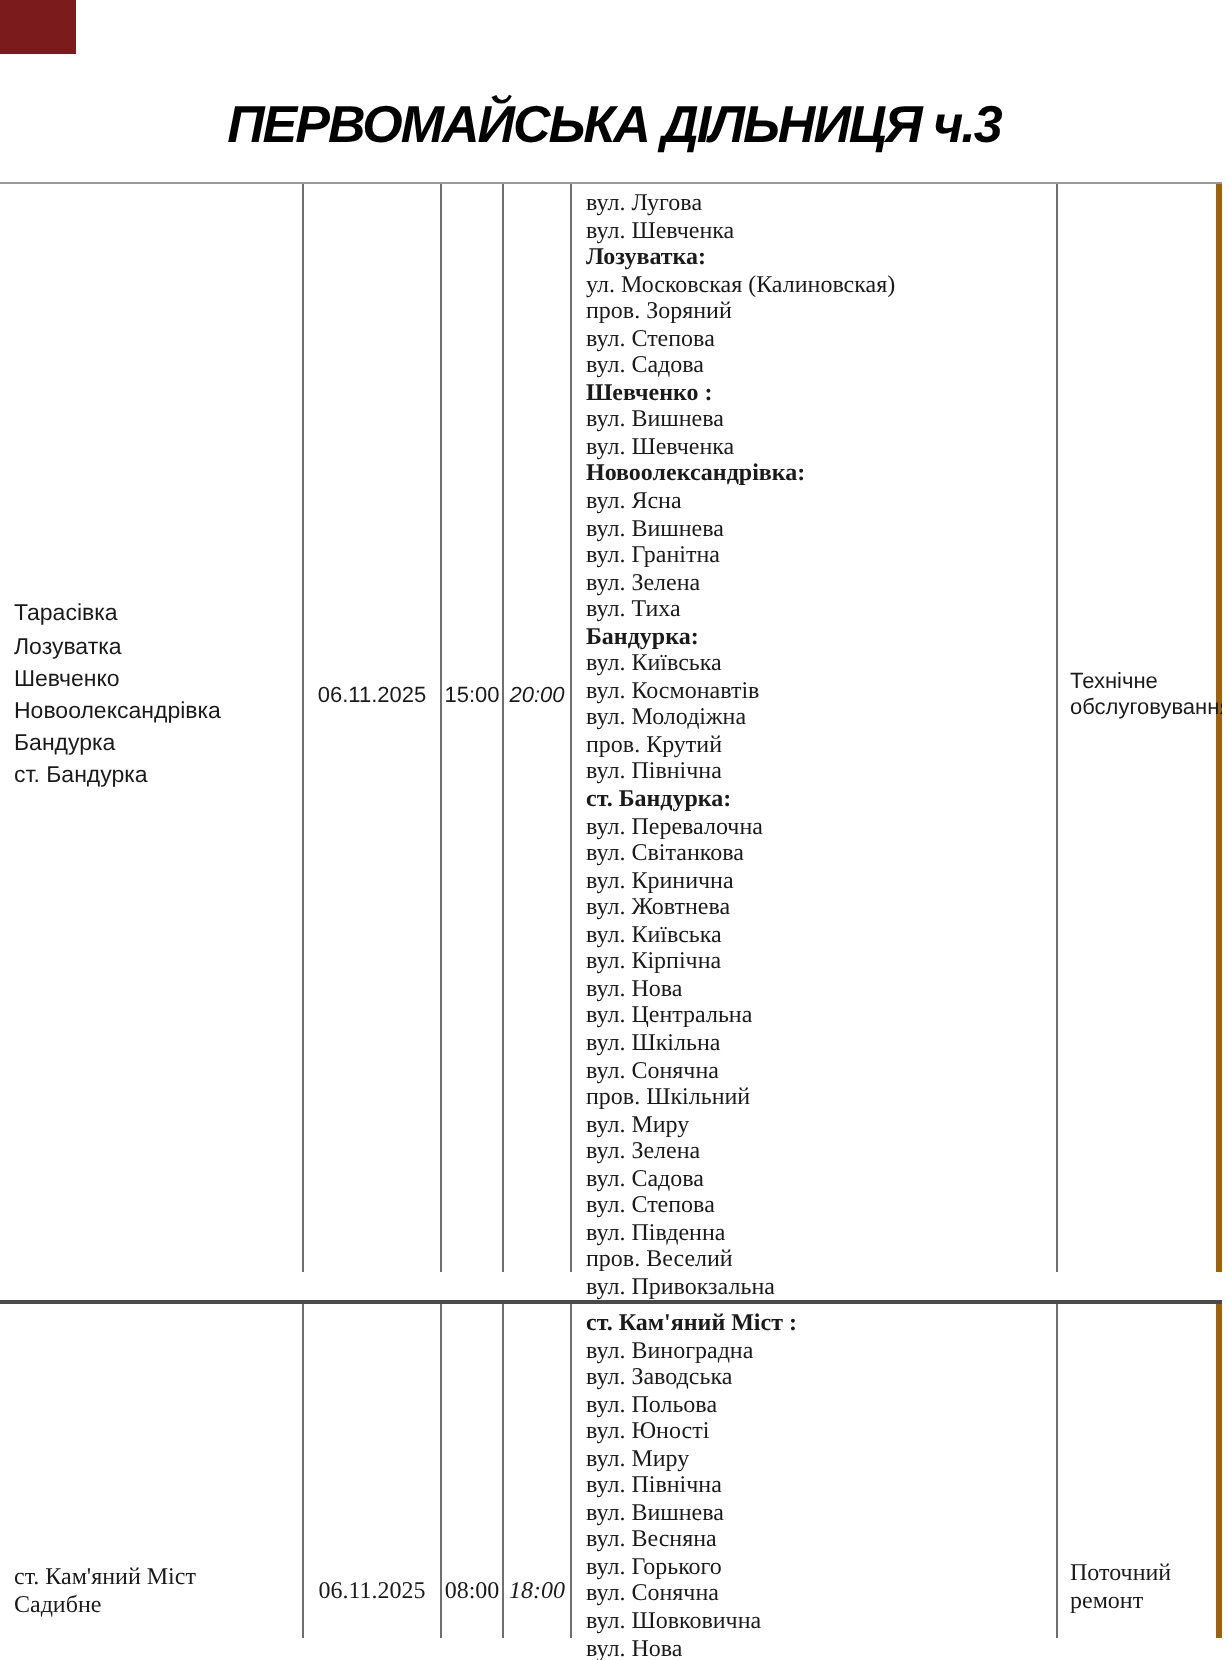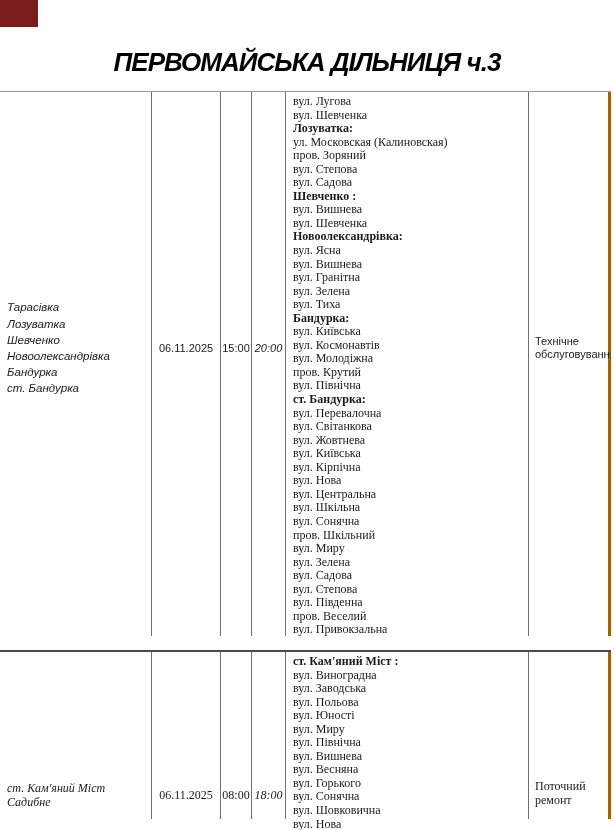--- a/index.html
+++ b/index.html
@@ -20,21 +20,21 @@
     position:absolute; left:0; top:91px; width:614px; height:739px;
     border-top:1px solid #9a9a9a;
   }
   .row { position:absolute; left:0; width:614px; }
   .row1 { top:0; height:558px; }
   .row2 { top:558px; height:181px; border-top:2px solid #4a4a4a; }
   .cell {
     position:absolute; top:0; bottom:14px; box-sizing:border-box;
     border-right:1px solid #6f6f6f; display:flex; flex-direction:column;
   }
-  .c1 { left:0;    width:152px;font-style:italic; }
+  .c1 { left:0;    width:152px; }
   .c2 { left:152px; width:69px; }
   .c3 { left:221px; width:31px; }
   .c4 { left:252px; width:34px;font-style:italic; }
   .c5 { left:286px; width:243px; }
   .c6 { left:529px; width:85px; border-right:6px solid #a16207; }
   
   .row1 .c1 { justify-content:center; padding:0 4px 32px 7px;
               font-size:11.5px; line-height:16.2px; }
   .row1 .c2, .row1 .c3, .row1 .c4 { justify-content:center; align-items:center;
               padding-bottom:32px; font-size:11px; }
@@ -105,20 +105,21 @@
           <div>вул. Тиха</div>
           <div class="b">Бандурка:</div>
           <div>вул. Київська</div>
           <div>вул. Космонавтів</div>
           <div>вул. Молодіжна</div>
           <div>пров. Крутий</div>
           <div>вул. Північна</div>
           <div class="b">ст. Бандурка:</div>
           <div>вул. Перевалочна</div>
           <div>вул. Світанкова</div>
+          <div>вул. Кринична</div>
           <div>вул. Жовтнева</div>
           <div>вул. Київська</div>
           <div>вул. Кірпічна</div>
           <div>вул. Нова</div>
           <div>вул. Центральна</div>
           <div>вул. Шкільна</div>
           <div>вул. Сонячна</div>
           <div>пров. Шкільний</div>
           <div>вул. Миру</div>
           <div>вул. Зелена</div>

